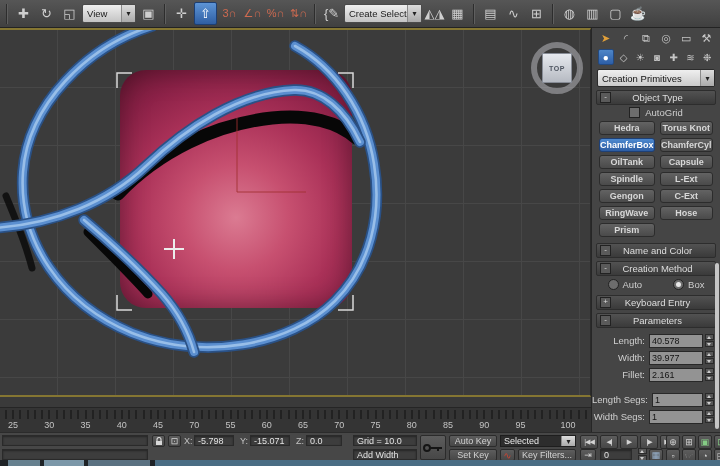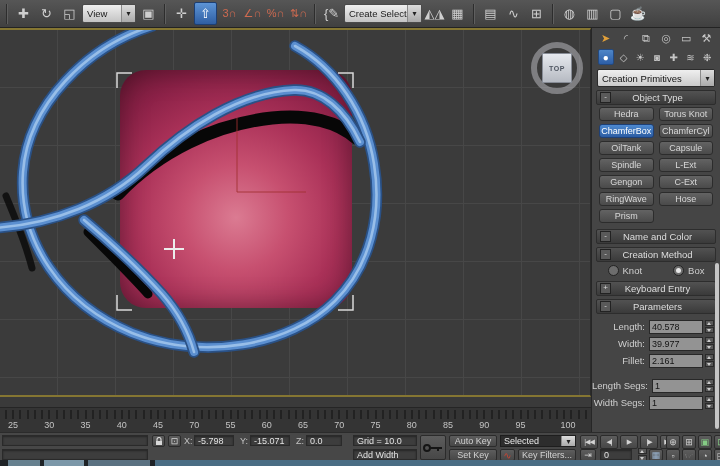--- a/index.html
+++ b/index.html
@@ -46,21 +46,21 @@
   .pnl-dd{margin:3px 5px;height:16px;background:linear-gradient(#efefef,#cbcbcb);border:1px solid #2b2b2b;border-radius:2px;
     color:#111;font-size:9.5px;display:flex;align-items:center;padding-left:4px;}
   .pnl-dd .lbl{flex:1;}
   .rollout-h{margin:3px 4px 0;height:13px;background:linear-gradient(#525252,#3a3a3a);border:1px solid #2d2d2d;border-radius:2px;
     display:flex;align-items:center;font-size:9.5px;color:#dedede;}
   .rh-box{width:9px;height:9px;margin:0 3px;background:#5a5a5a;border:1px solid #222;
     font-size:8px;line-height:8px;text-align:center;color:#ddd;flex:0 0 auto;}
   .rh-title{flex:1;text-align:center;padding-right:14px;}
   .autogrid{display:flex;align-items:center;justify-content:center;gap:5px;height:14px;font-size:9.5px;color:#cfcfcf;}
   .chk{width:9px;height:9px;background:#6d6d6d;border:1px solid #222;}
-  .ot-grid{display:grid;grid-template-columns:1fr 1fr;gap:3px 5px;padding:2px 7px 3px;}
+  .ot-grid{display:grid;grid-template-columns:1fr 1fr;gap:3px 5px;padding:2px 7px 3px;font-weight:bold;}
   .ot-btn{height:12px;background:linear-gradient(#636363,#4a4a4a);border:1px solid #2c2c2c;border-radius:3px;
     color:#d8d8d8;font-size:9px;display:flex;align-items:center;justify-content:center;white-space:nowrap;}
   .ot-btn.active{background:linear-gradient(#4e8ad0,#2c5ca2);color:#fff;border-color:#1e4076;}
   .name-row{display:flex;gap:4px;padding:4px 7px 3px;align-items:center;}
   .name-field{flex:1;height:12px;background:#8d8d8d;border:1px solid #282828;color:#f6f6f6;
     font-size:9px;line-height:12px;padding:0 3px;text-shadow:0 0 2px rgba(60,60,60,.8);}
   .swatch{width:15px;height:14px;border:1px solid #222;}
   .radio-row{display:flex;justify-content:space-around;align-items:center;height:16px;font-size:9.5px;color:#cfcfcf;}
   .radio-opt{display:flex;align-items:center;gap:4px;}
   .rad{width:9px;height:9px;border-radius:50%;background:#6d6d6d;border:1px solid #222;position:relative;}
@@ -204,20 +204,24 @@
 
     <div class="pnl-dd">
       <span class="lbl">Creation Primitives</span>
       <span class="dd-arrow">▾</span>
     </div>
 
     <div class="rollout-h">
       <span class="rh-box">-</span>
       <span class="rh-title">Object Type</span>
     </div>
+    <div class="autogrid">
+      <span class="chk"></span>
+      <span>AutoGrid</span>
+    </div>
     <div class="ot-grid" id="ot-grid">
         <div class="ot-btn">Hedra</div>
         <div class="ot-btn">Torus Knot</div>
         <div class="ot-btn active">ChamferBox</div>
         <div class="ot-btn">ChamferCyl</div>
         <div class="ot-btn">OilTank</div>
         <div class="ot-btn">Capsule</div>
         <div class="ot-btn">Spindle</div>
         <div class="ot-btn">L-Ext</div>
         <div class="ot-btn">Gengon</div>
@@ -232,21 +236,21 @@
       <span class="rh-title">Name and Color</span>
     </div>
 
     <div class="rollout-h">
       <span class="rh-box">-</span>
       <span class="rh-title">Creation Method</span>
     </div>
     <div class="radio-row">
       <span class="radio-opt">
         <span class="rad" id="rad0"></span>
-        <span>Knot</span>
+        <span>Auto</span>
       </span>
       <span class="radio-opt">
         <span class="rad sel" id="rad1"></span>
         <span>Box</span>
       </span>
     </div>
 
     <div class="rollout-h">
       <span class="rh-box">+</span>
       <span class="rh-title">Keyboard Entry</span>

